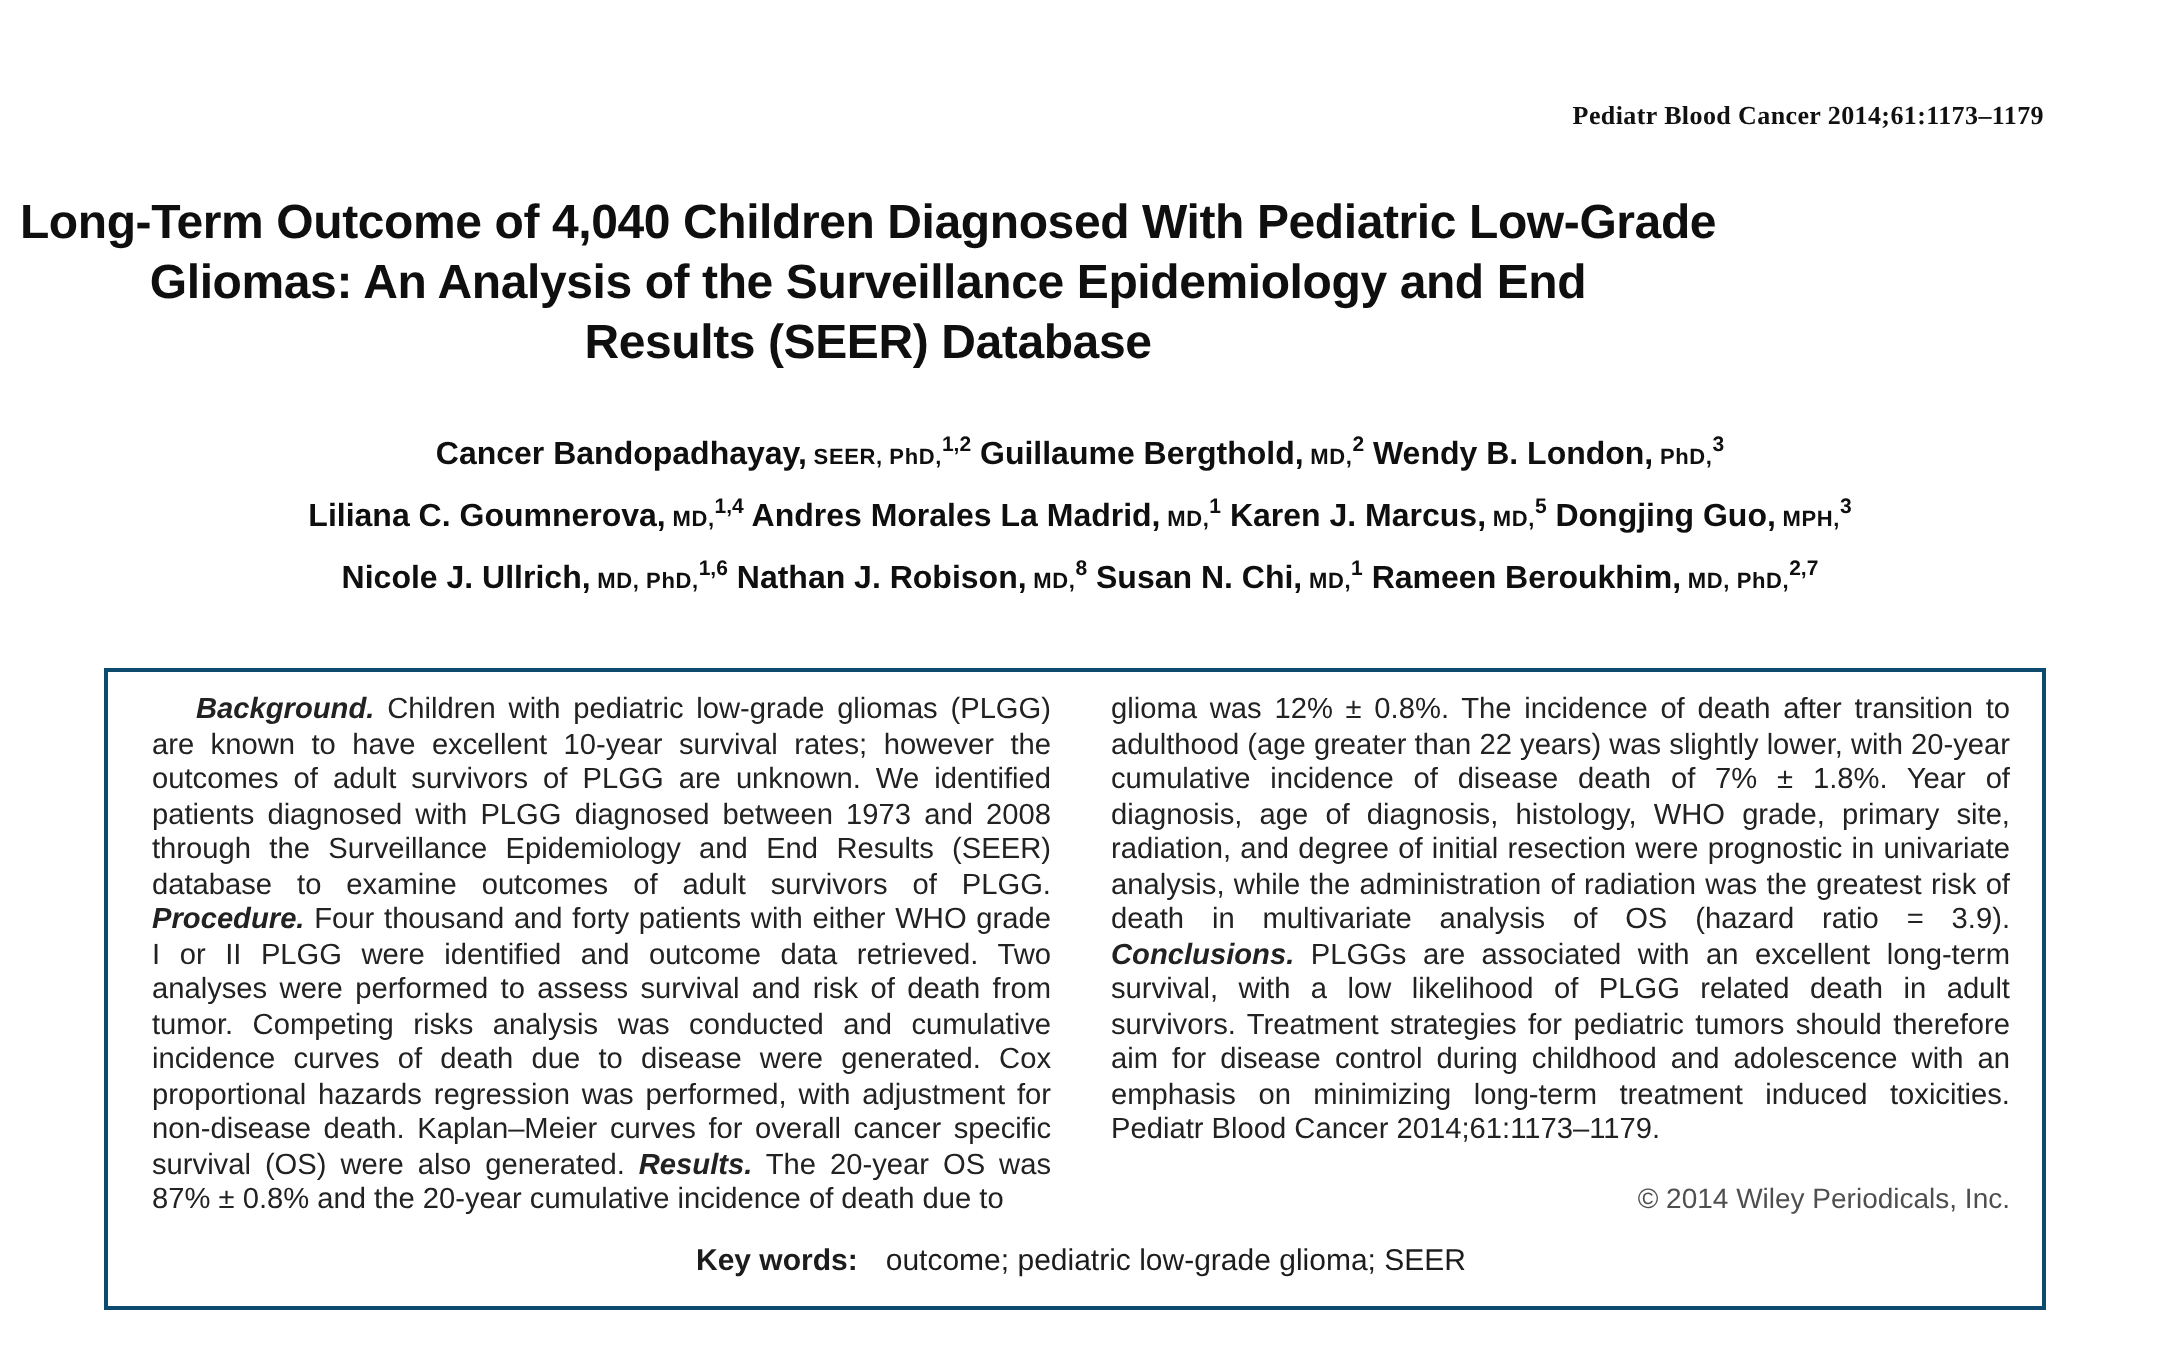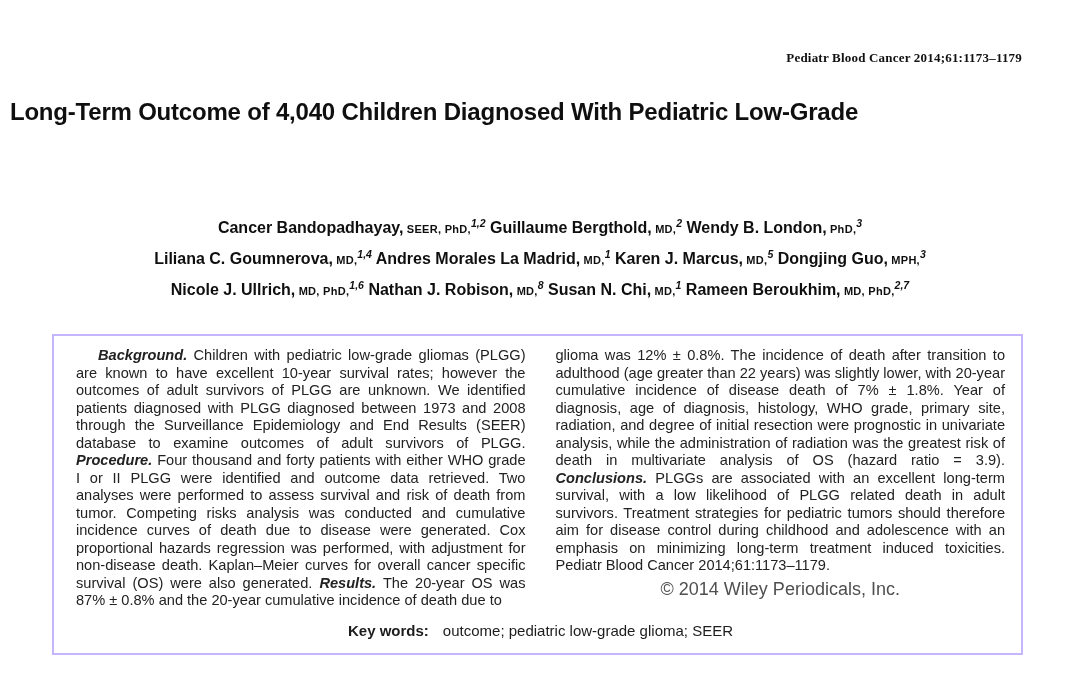--- a/index.html
+++ b/index.html
@@ -17,47 +17,49 @@
     position:absolute;top:97px;left:0;width:868px;text-align:center;
     font-weight:700;font-size:24px;line-height:30px;color:#0f0f0f;
     letter-spacing:-0.2px;
   }
   .authors{
     position:absolute;top:213px;left:0;width:1080px;text-align:center;
     font-weight:700;font-size:16px;color:#0f0f0f;
   }
   .author-line{line-height:30px;white-space:nowrap;}
   .seg-deg{font-size:11px;font-weight:700;letter-spacing:0.3px;}
-  .seg-sup{font-size:10.5px;vertical-align:super;line-height:0;font-weight:700;font-style:italic;}
+  .seg-sup{font-size:10.5px;vertical-align:super;line-height:0;font-weight:700;}
   .abstract-box{
     position:absolute;left:52px;top:334px;width:971px;height:321px;
-    border:2px solid #c4b5fd;box-sizing:border-box;
+    border:2px solid #0c4a6e;box-sizing:border-box;
     padding:11px 16px 0 22px;
   }
   .abstract-cols{display:flex;gap:30px;}
   .abs-col{
     flex:1 1 0;text-align:justify;
     font-size:14.6px;line-height:17.5px;color:#222;
   }
   .abs-col.left{text-indent:22px;}
   .abs-col.left .seg-n,.abs-col.left .seg-bi{text-indent:0;}
   .seg-bi{font-weight:700;font-style:italic;}
-  .seg-cp{display:block;color:#4f4f4f;font-size:18px;margin-top:6px;text-align:center;}
+  .seg-cp{display:block;color:#4f4f4f;font-size:14px;margin-top:16px;text-align:right;}
   .keywords{
     margin-top:12px;text-align:center;font-size:15px;color:#1c1c1c;
   }
   .kw-label{font-weight:700;margin-right:14px;margin-top:19px;}
 </style>
 </head>
 <body>
 
 <div class="citation">Pediatr Blood Cancer 2014;61:1173–1179</div>
 
 <div class="title">
     <div class="title-line">Long-Term Outcome of 4,040 Children Diagnosed With Pediatric Low-Grade</div>
+    <div class="title-line">Gliomas: An Analysis of the Surveillance Epidemiology and End</div>
+    <div class="title-line">Results (SEER) Database</div>
   </div>
 
 <div class="authors">
     <div class="author-line"><span class="seg-n">Cancer Bandopadhayay,</span><span class="seg-deg"> SEER, PhD,</span><span class="seg-sup">1,2</span><span class="seg-n"> Guillaume Bergthold,</span><span class="seg-deg"> MD,</span><span class="seg-sup">2</span><span class="seg-n"> Wendy B. London,</span><span class="seg-deg"> PhD,</span><span class="seg-sup">3</span></div>
     <div class="author-line"><span class="seg-n">Liliana C. Goumnerova,</span><span class="seg-deg"> MD,</span><span class="seg-sup">1,4</span><span class="seg-n"> Andres Morales La Madrid,</span><span class="seg-deg"> MD,</span><span class="seg-sup">1</span><span class="seg-n"> Karen J. Marcus,</span><span class="seg-deg"> MD,</span><span class="seg-sup">5</span><span class="seg-n"> Dongjing Guo,</span><span class="seg-deg"> MPH,</span><span class="seg-sup">3</span></div>
     <div class="author-line"><span class="seg-n">Nicole J. Ullrich,</span><span class="seg-deg"> MD, PhD,</span><span class="seg-sup">1,6</span><span class="seg-n"> Nathan J. Robison,</span><span class="seg-deg"> MD,</span><span class="seg-sup">8</span><span class="seg-n"> Susan N. Chi,</span><span class="seg-deg"> MD,</span><span class="seg-sup">1</span><span class="seg-n"> Rameen Beroukhim,</span><span class="seg-deg"> MD, PhD,</span><span class="seg-sup">2,7</span></div>
   </div>
 
 <div class="abstract-box">
   <div class="abstract-cols">

